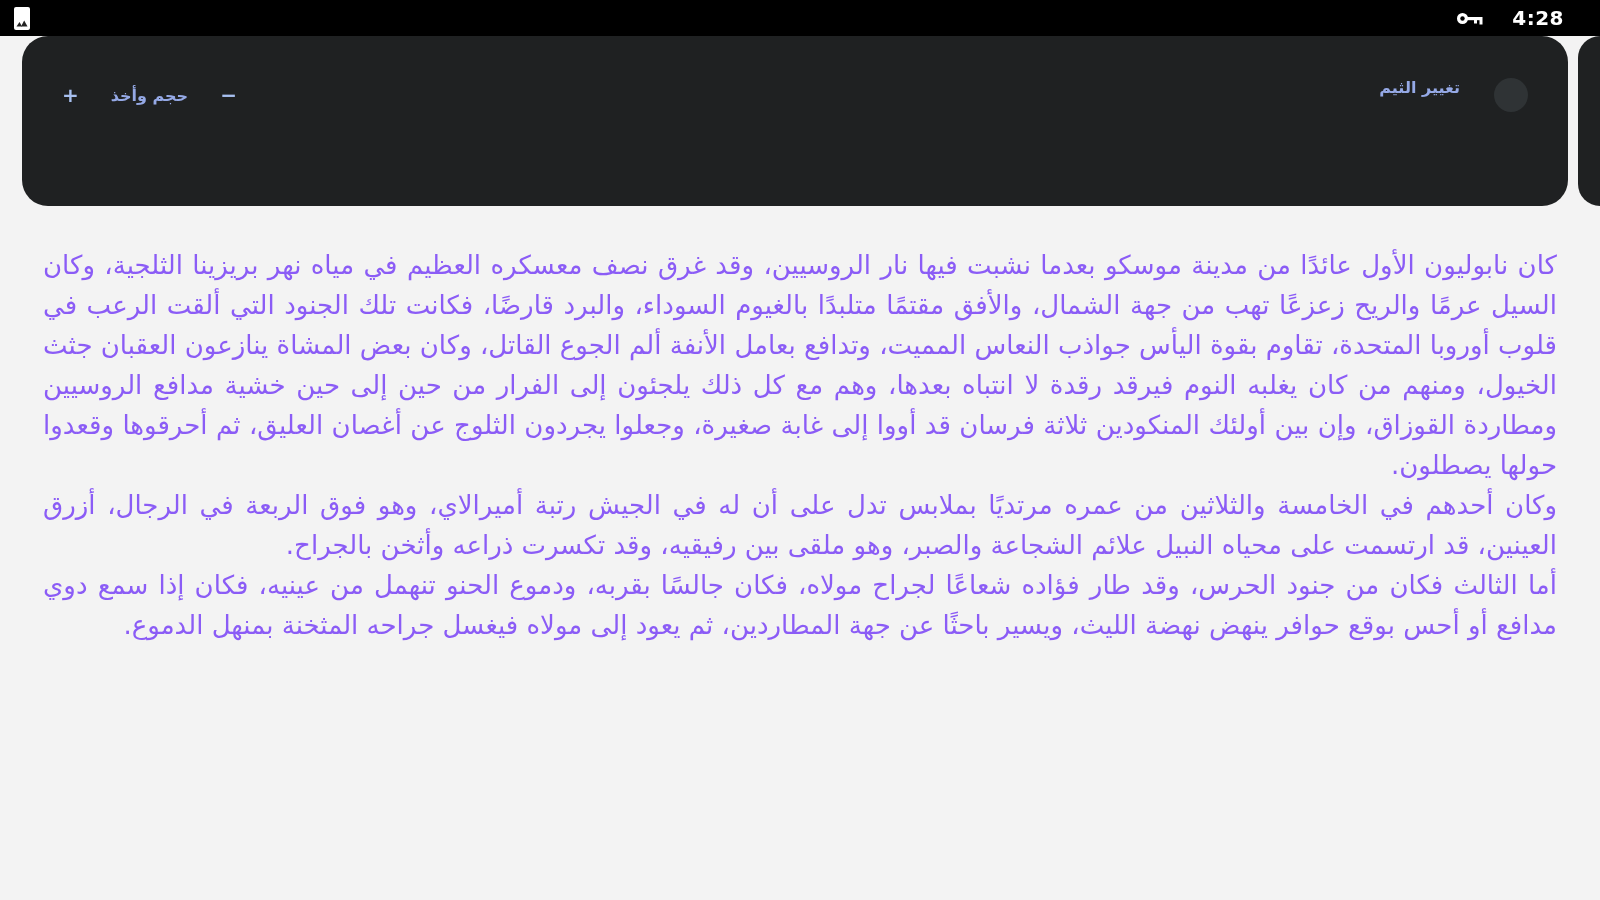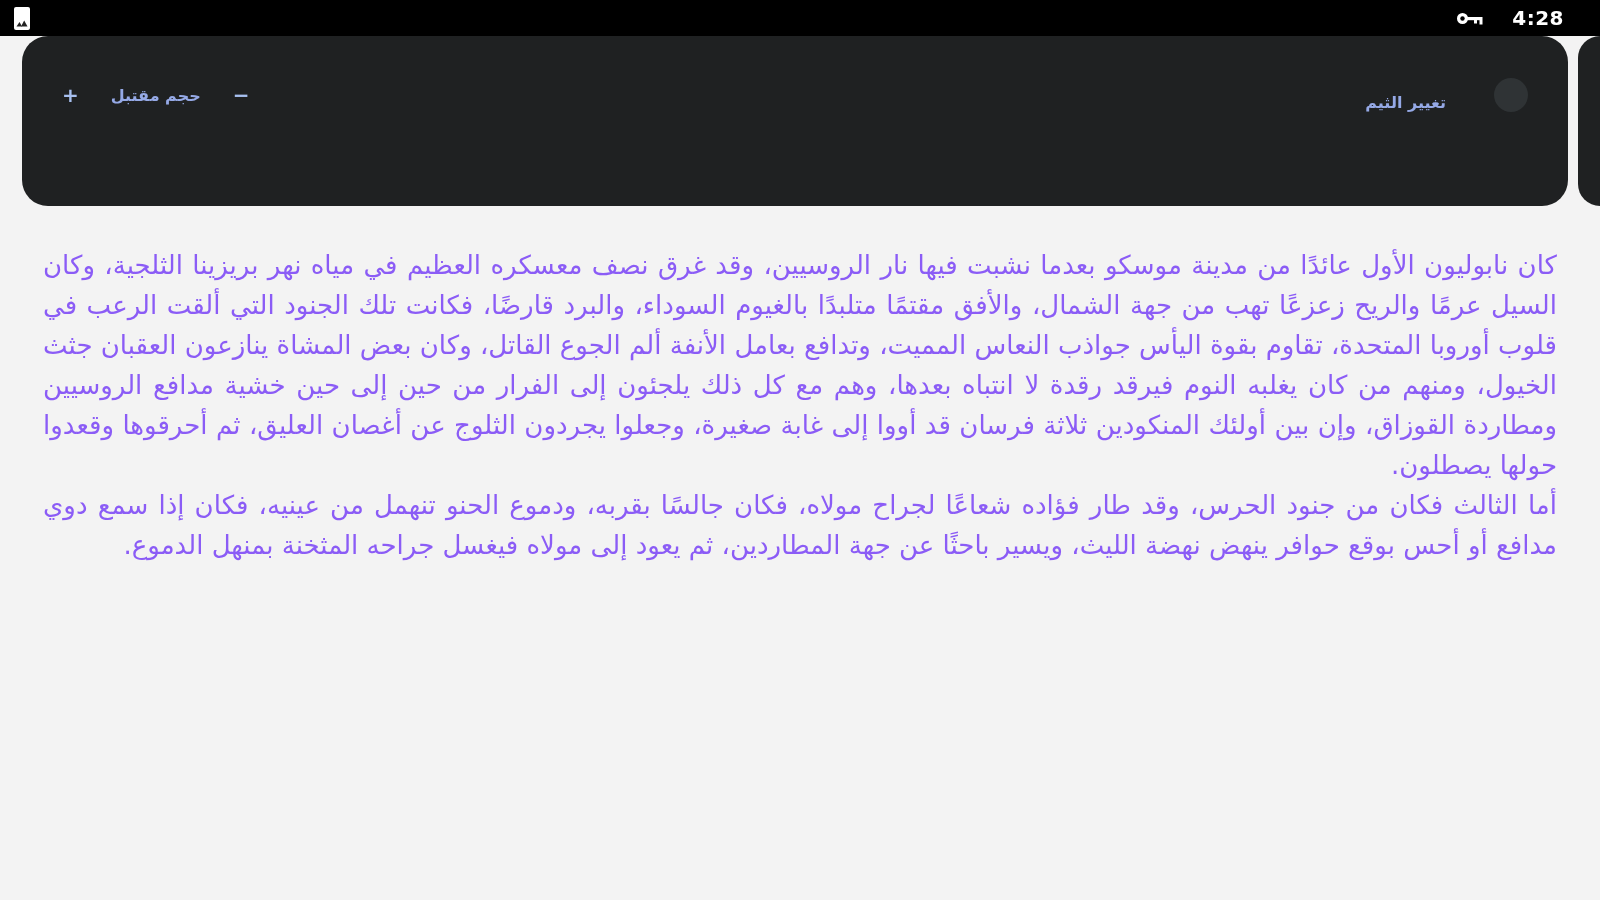--- a/index.html
+++ b/index.html
@@ -27,21 +27,21 @@
   .header-panel {
     position: absolute; top: 0; left: 22px; width: 1546px; height: 170px;
     background: #1f2122; border-radius: 26px;
     padding: 42px 40px 0 40px;
   }
   .next-page-peek {
     position: absolute; top: 0; right: 0; width: 22px; height: 170px;
     background: #1f2122; border-radius: 26px 0 0 26px;
   }
   .header-row { display: flex; flex-direction: row-reverse; justify-content: space-between; align-items: center; }
-  .theme-control { display: flex; flex-direction: row-reverse; align-items: flex-end; gap: 48px; cursor: pointer; }
+  .theme-control { display: flex; flex-direction: row-reverse; align-items: flex-start; gap: 34px; cursor: pointer; }
   .theme-circle { width: 34px; height: 34px; border-radius: 50%; background: #2f3335; }
   .font-size-control { display: flex; flex-direction: row-reverse; align-items: center; gap: 32px; }
   .accent { color: #95a9e6; font-size: 16px; font-weight: bold; direction: rtl; }
   .fs-btn { color: #a7c0f0; font-size: 20px; font-weight: bold; cursor: pointer; line-height: 20px; }
   .chapter-title {
     margin-top: 32px; text-align: center; direction: rtl;
     color: #bd6577; font-size: 20px; font-weight: bold;
   }
 
   
@@ -83,28 +83,29 @@
     <div class="header-panel">
       <div class="header-row">
 
         <div class="theme-control">
           <span class="theme-circle"></span>
           <span class="accent">تغيير الثيم</span>
         </div>
 
         <div class="font-size-control">
           <span class="fs-btn">−</span>
-          <span class="accent">حجم مقتبل</span>
+          <span class="accent">حجم وأخذ</span>
           <span class="fs-btn">+</span>
         </div>
 
       </div>
     </div>
 
     <div class="next-page-peek"></div>
 
     <div class="content" dir="rtl">
         <p>كان نابوليون الأول عائدًا من مدينة موسكو بعدما نشبت فيها نار الروسيين، وقد غرق نصف معسكره العظيم في مياه نهر بريزينا الثلجية، وكان السيل عرمًا والريح زعزعًا تهب من جهة الشمال، والأفق مقتمًا متلبدًا بالغيوم السوداء، والبرد قارضًا، فكانت تلك الجنود التي ألقت الرعب في قلوب أوروبا المتحدة، تقاوم بقوة اليأس جواذب النعاس المميت، وتدافع بعامل الأنفة ألم الجوع القاتل، وكان بعض المشاة ينازعون العقبان جثث الخيول، ومنهم من كان يغلبه النوم فيرقد رقدة لا انتباه بعدها، وهم مع كل ذلك يلجئون إلى الفرار من حين إلى حين خشية مدافع الروسيين ومطاردة القوزاق، وإن بين أولئك المنكودين ثلاثة فرسان قد أووا إلى غابة صغيرة، وجعلوا يجردون الثلوج عن أغصان العليق، ثم أحرقوها وقعدوا حولها يصطلون.</p>
+        <p>وكان أحدهم في الخامسة والثلاثين من عمره مرتديًا بملابس تدل على أن له في الجيش رتبة أميرالاي، وهو فوق الربعة في الرجال، أزرق العينين، قد ارتسمت على محياه النبيل علائم الشجاعة والصبر، وهو ملقى بين رفيقيه، وقد تكسرت ذراعه وأثخن بالجراح.</p>
         <p>أما الثالث فكان من جنود الحرس، وقد طار فؤاده شعاعًا لجراح مولاه، فكان جالسًا بقربه، ودموع الحنو تنهمل من عينيه، فكان إذا سمع دوي مدافع أو أحس بوقع حوافر ينهض نهضة الليث، ويسير باحثًا عن جهة المطاردين، ثم يعود إلى مولاه فيغسل جراحه المثخنة بمنهل الدموع.</p>
       </div>
 
   </div>
 </div>
 
 </body></html>

